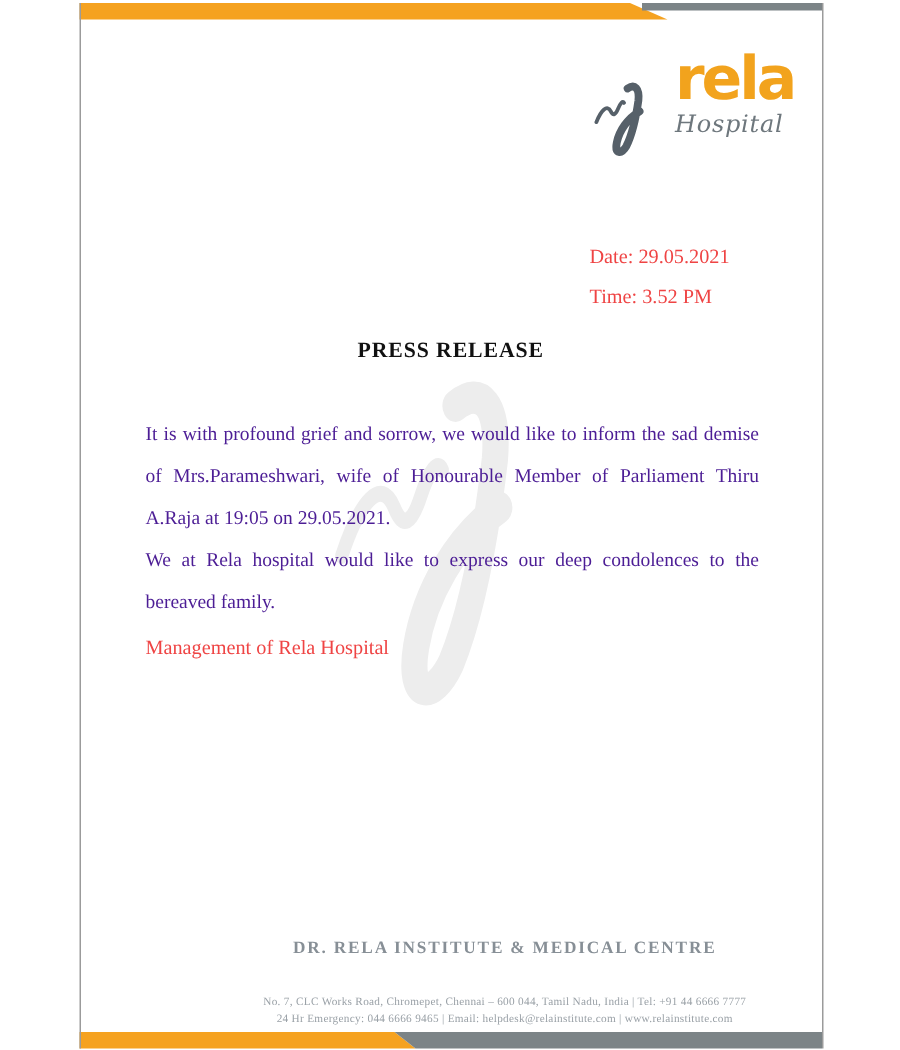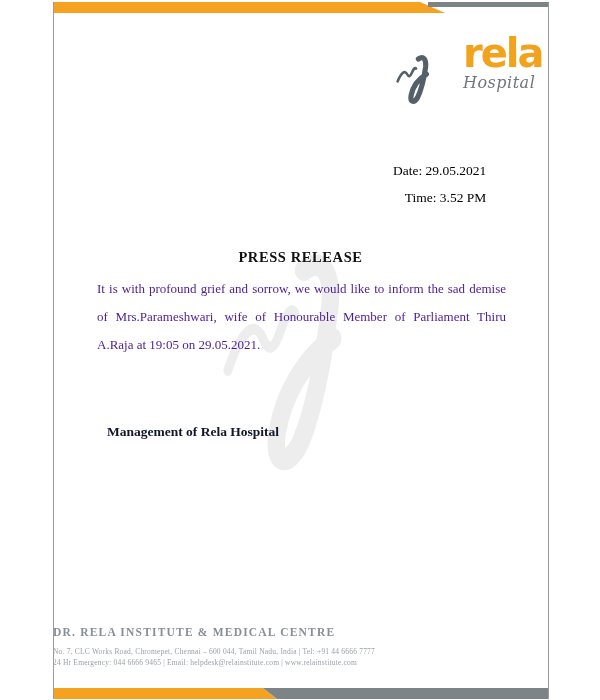--- a/index.html
+++ b/index.html
@@ -11,53 +11,53 @@
   .rule-left,.rule-right{position:absolute;top:2px;width:1px;height:697px;background:#9b9b9b;}
   .rule-left{left:53px;}
   .rule-right{left:548px;}
   
   .bars{position:absolute;left:0;top:0;width:600px;height:700px;pointer-events:none;}
   
   .watermark{position:absolute;left:222px;top:192px;width:175px;height:300px;opacity:1;}
   
   .logo{position:absolute;left:396px;top:33px;width:150px;display:flex;align-items:flex-start;}
   .logo-mark{width:48px;height:68px;margin-top:8px;}
-  .logo-text{display:flex;flex-direction:column;line-height:1;margin-left:19px;}
+  .logo-text{display:flex;flex-direction:column;line-height:1;margin-left:6px;}
   .logo-brand{
     font-family:"DejaVu Sans","Liberation Sans",sans-serif;
     font-weight:bold;font-size:40px;letter-spacing:-2px;color:#f2a31d;
   }
   .logo-sub{
     font-family:"DejaVu Serif","Liberation Serif",serif;
     font-size:16px;color:#6e777d;margin-top:2px;letter-spacing:0.5px;font-style:italic;
   }
   
-  .meta{position:absolute;left:393px;top:157px;font-size:13.5px;color:#000000;line-height:27px;text-align:right;}
+  .meta{position:absolute;left:393px;top:157px;font-size:13.5px;color:#ef4444;line-height:27px;}
   
   .title{
-    position:absolute;left:53px;top:249px;width:495px;text-align:center;
+    position:absolute;left:53px;top:226px;width:495px;text-align:center;
     font-weight:bold;font-size:14.5px;color:#111;letter-spacing:0.6px;
   }
   
   .para{
     position:absolute;left:97px;width:409px;text-align:justify;
     font-size:13px;color:#4c1d95;line-height:28px;
   }
   .para.p1{top:275px;}
   .para.p2{top:359px;}
   .signature{
-    position:absolute;left:97px;top:424px;font-weight:bold;font-size:13.5px;color:#0f172a;margin-left:10px;
+    position:absolute;left:97px;top:424px;font-weight:normal;font-size:13.5px;color:#ef4444;
   }
   
-  .footer{position:absolute;left:53px;width:495px;text-align:left;}
+  .footer{position:absolute;left:53px;width:495px;text-align:center;padding-left:36px;}
   .footer-org{
     top:626px;font-weight:bold;font-size:11.5px;letter-spacing:1.2px;color:#878f96;
     font-family:"Liberation Serif",serif;position:absolute;
   }
-  .footer-small{position:absolute;font-size:7.5px;color:#9aa1a7;letter-spacing:0.2px;}
+  .footer-small{position:absolute;font-size:7.5px;color:#9aa1a7;letter-spacing:0.2px;margin-top:16px;}
   .f1{top:647px;}
   .f2{top:658px;}
   .f3{top:669px;}
 </style>
 </head>
 <body>
 
 <div class="canvas">
 
   <svg class="bars" width="600" height="700" viewBox="0 0 600 700">
@@ -91,19 +91,20 @@
   </div>
 
   <div class="meta">
     <div>Date: 29.05.2021</div>
     <div>Time: 3.52 PM</div>
   </div>
 
   <div class="title">PRESS RELEASE</div>
 
   <div class="para p1">It is with profound grief and sorrow, we would like to inform the sad demise of Mrs.Parameshwari, wife of Honourable Member of Parliament Thiru A.Raja at 19:05 on 29.05.2021.</div>
+  <div class="para p2">We at Rela hospital would like to express our deep condolences to the bereaved family.</div>
   <div class="signature">Management of Rela Hospital</div>
 
   <div class="footer footer-org">DR. RELA INSTITUTE &amp; MEDICAL CENTRE</div>
   <div class="footer footer-small f1">No. 7, CLC Works Road, Chromepet, Chennai – 600 044, Tamil Nadu, India  |  Tel: +91 44 6666 7777</div>
   <div class="footer footer-small f2">24 Hr Emergency: 044 6666 9465  |  Email: helpdesk@relainstitute.com  |  www.relainstitute.com</div>
 
 </div>
 
 </body></html>

